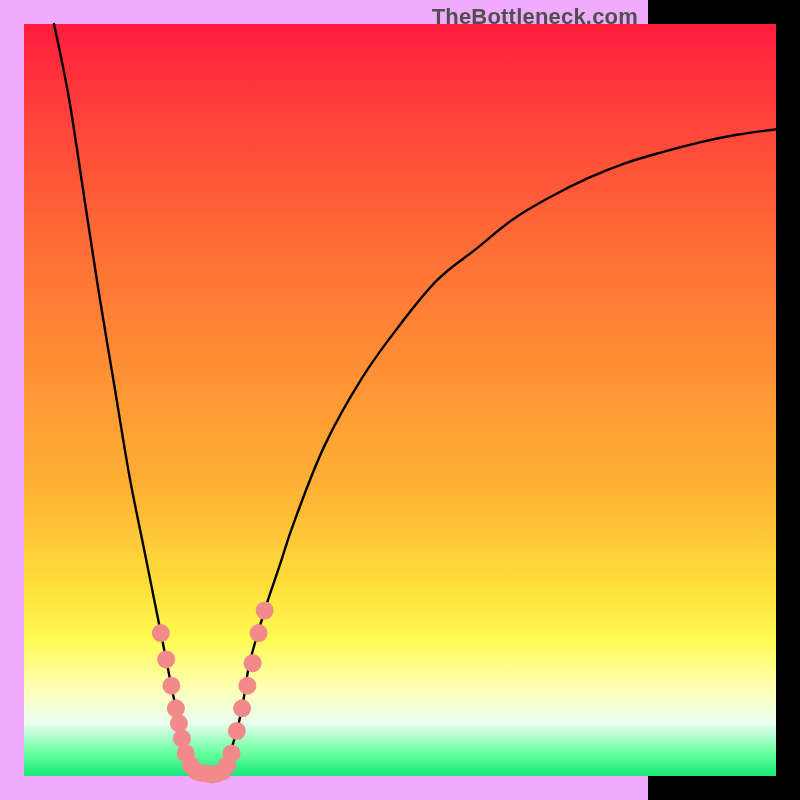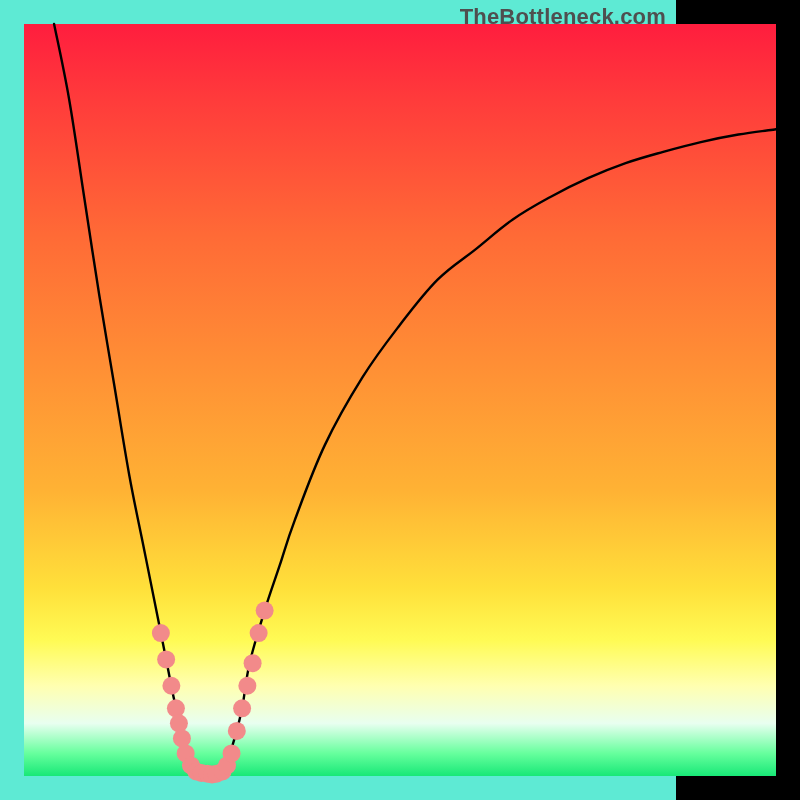--- a/index.html
+++ b/index.html
@@ -10,22 +10,21 @@
     overflow: hidden;
     background: #000;
     font-family: Arial, Helvetica, sans-serif;
   }
   .frame {
     position: absolute;
     left: 0;
     top: 0;
     width: 648px;
     height: 800px;
-    background: #5eead4;
-    padding-left: 28px;
+    background: #f0abfc;
   }
   .plot {
     position: absolute;
     left: 24px;
     top: 24px;
     width: 752px;
     height: 752px;
     
   }
   .grad-main {

